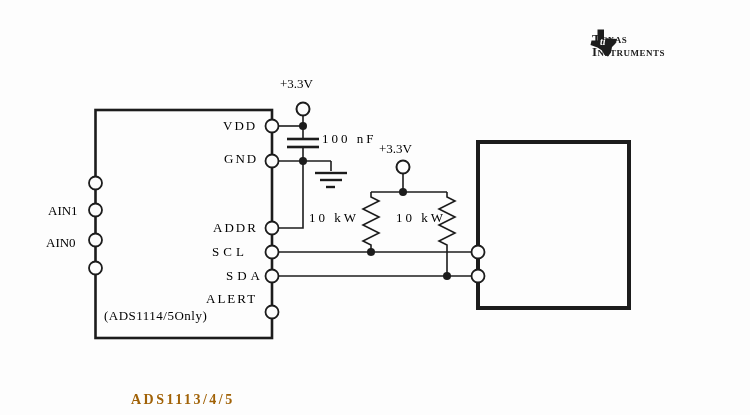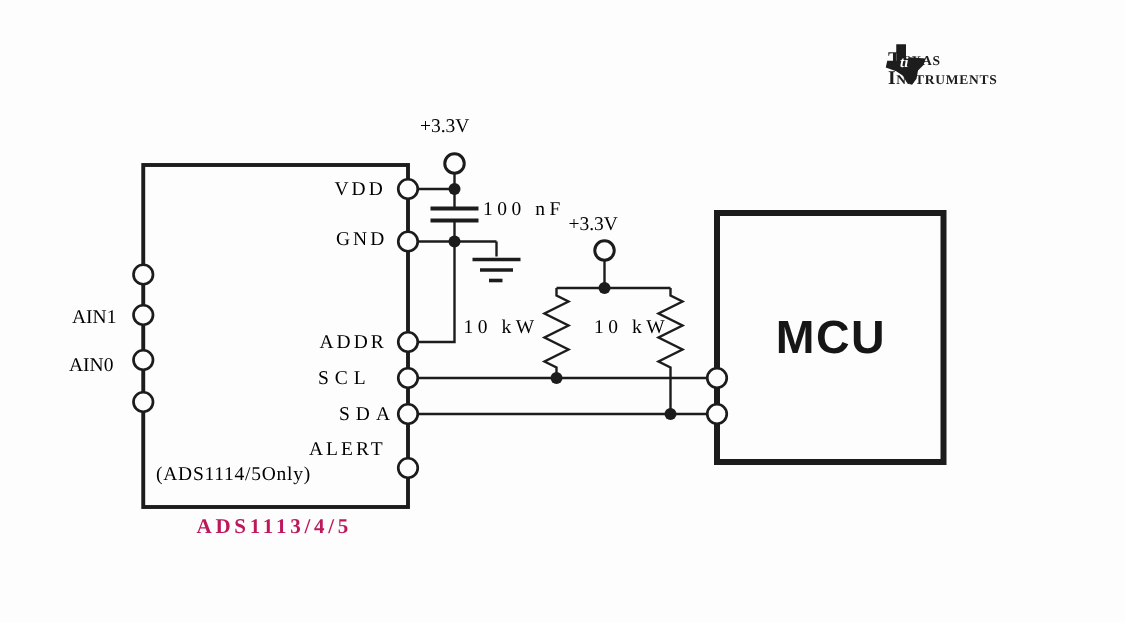--- a/index.html
+++ b/index.html
@@ -11,21 +11,21 @@
   .stage svg{position:absolute;left:0;top:0;}
   .lbl{
     position:absolute;font-family:"Liberation Serif", serif;color:#000000;
     font-size:13px;line-height:1;white-space:nowrap;
   }
   .ls2{letter-spacing:2px;}
   .ls3{letter-spacing:3px;}
   .ls4{letter-spacing:4px;}
   .pinlbl{font-size:13px;}
   .note{font-size:13px;letter-spacing:0.5px;}
-  .part{font-weight:bold;font-size:14px;letter-spacing:2.5px;color:#be185d;}
+  .part{font-weight:bold;font-size:14px;letter-spacing:2.5px;color:#a16207;margin-top:48px;}
   .mcu-box-label{
     position:absolute;left:478px;top:142px;width:152px;height:166px;
     display:flex;align-items:center;justify-content:center;
     font-family:"Liberation Sans", sans-serif;font-weight:bold;font-size:31px;
     color:#161616;letter-spacing:1px;
   }
   .ti-logo{position:absolute;left:588px;top:28px;display:flex;align-items:flex-start;}
   .ti-text{margin-left:4px;margin-top:4px;font-family:"Liberation Serif", serif;
     font-weight:bold;color:#1d1d1d;line-height:1;}
   .ti-text .l1{font-size:13px;font-variant:small-caps;letter-spacing:0.5px;}
@@ -125,21 +125,20 @@
   <div class="lbl pinlbl ls2" style="left:213px;top:221px;">ADDR</div>
   <div class="lbl pinlbl ls4" style="left:212px;top:245px;">SCL</div>
   <div class="lbl pinlbl ls4" style="left:226px;top:269px;">SDA</div>
   <div class="lbl pinlbl ls2" style="left:206px;top:292px;text-align:right;">ALERT</div>
   <div class="lbl pinlbl" style="left:46px;top:192px;margin-top:44px;">AIN0</div>
   <div class="lbl pinlbl" style="left:48px;top:204px;text-align:right;">AIN1</div>
 
   <div class="lbl note" style="left:104px;top:309px;">(ADS1114/5Only)</div>
   <div class="lbl part" style="left:131px;top:345px;">ADS1113/4/5</div>
 
-  <div class="mcu-box-label">MCU</div>
 
   <div class="ti-logo">
     <svg width="30" height="30" viewBox="0 0 60 60">
       <path fill="#1d1d1d" d="M19,3 L32,3 L32,20 L58,22 L55,31 L48,38 L46,49 L40,57 L33,54 L28,45 L19,39 L5,34 L7,25 L19,25 Z"></path>
       <text x="24" y="33" font-family="Liberation Serif, serif" font-size="20" font-style="italic" font-weight="bold" fill="#fdfdfd">ti</text>
     </svg>
     <div class="ti-text">
       <div class="l1">Texas</div>
       <div class="l2">Instruments</div>
     </div>

